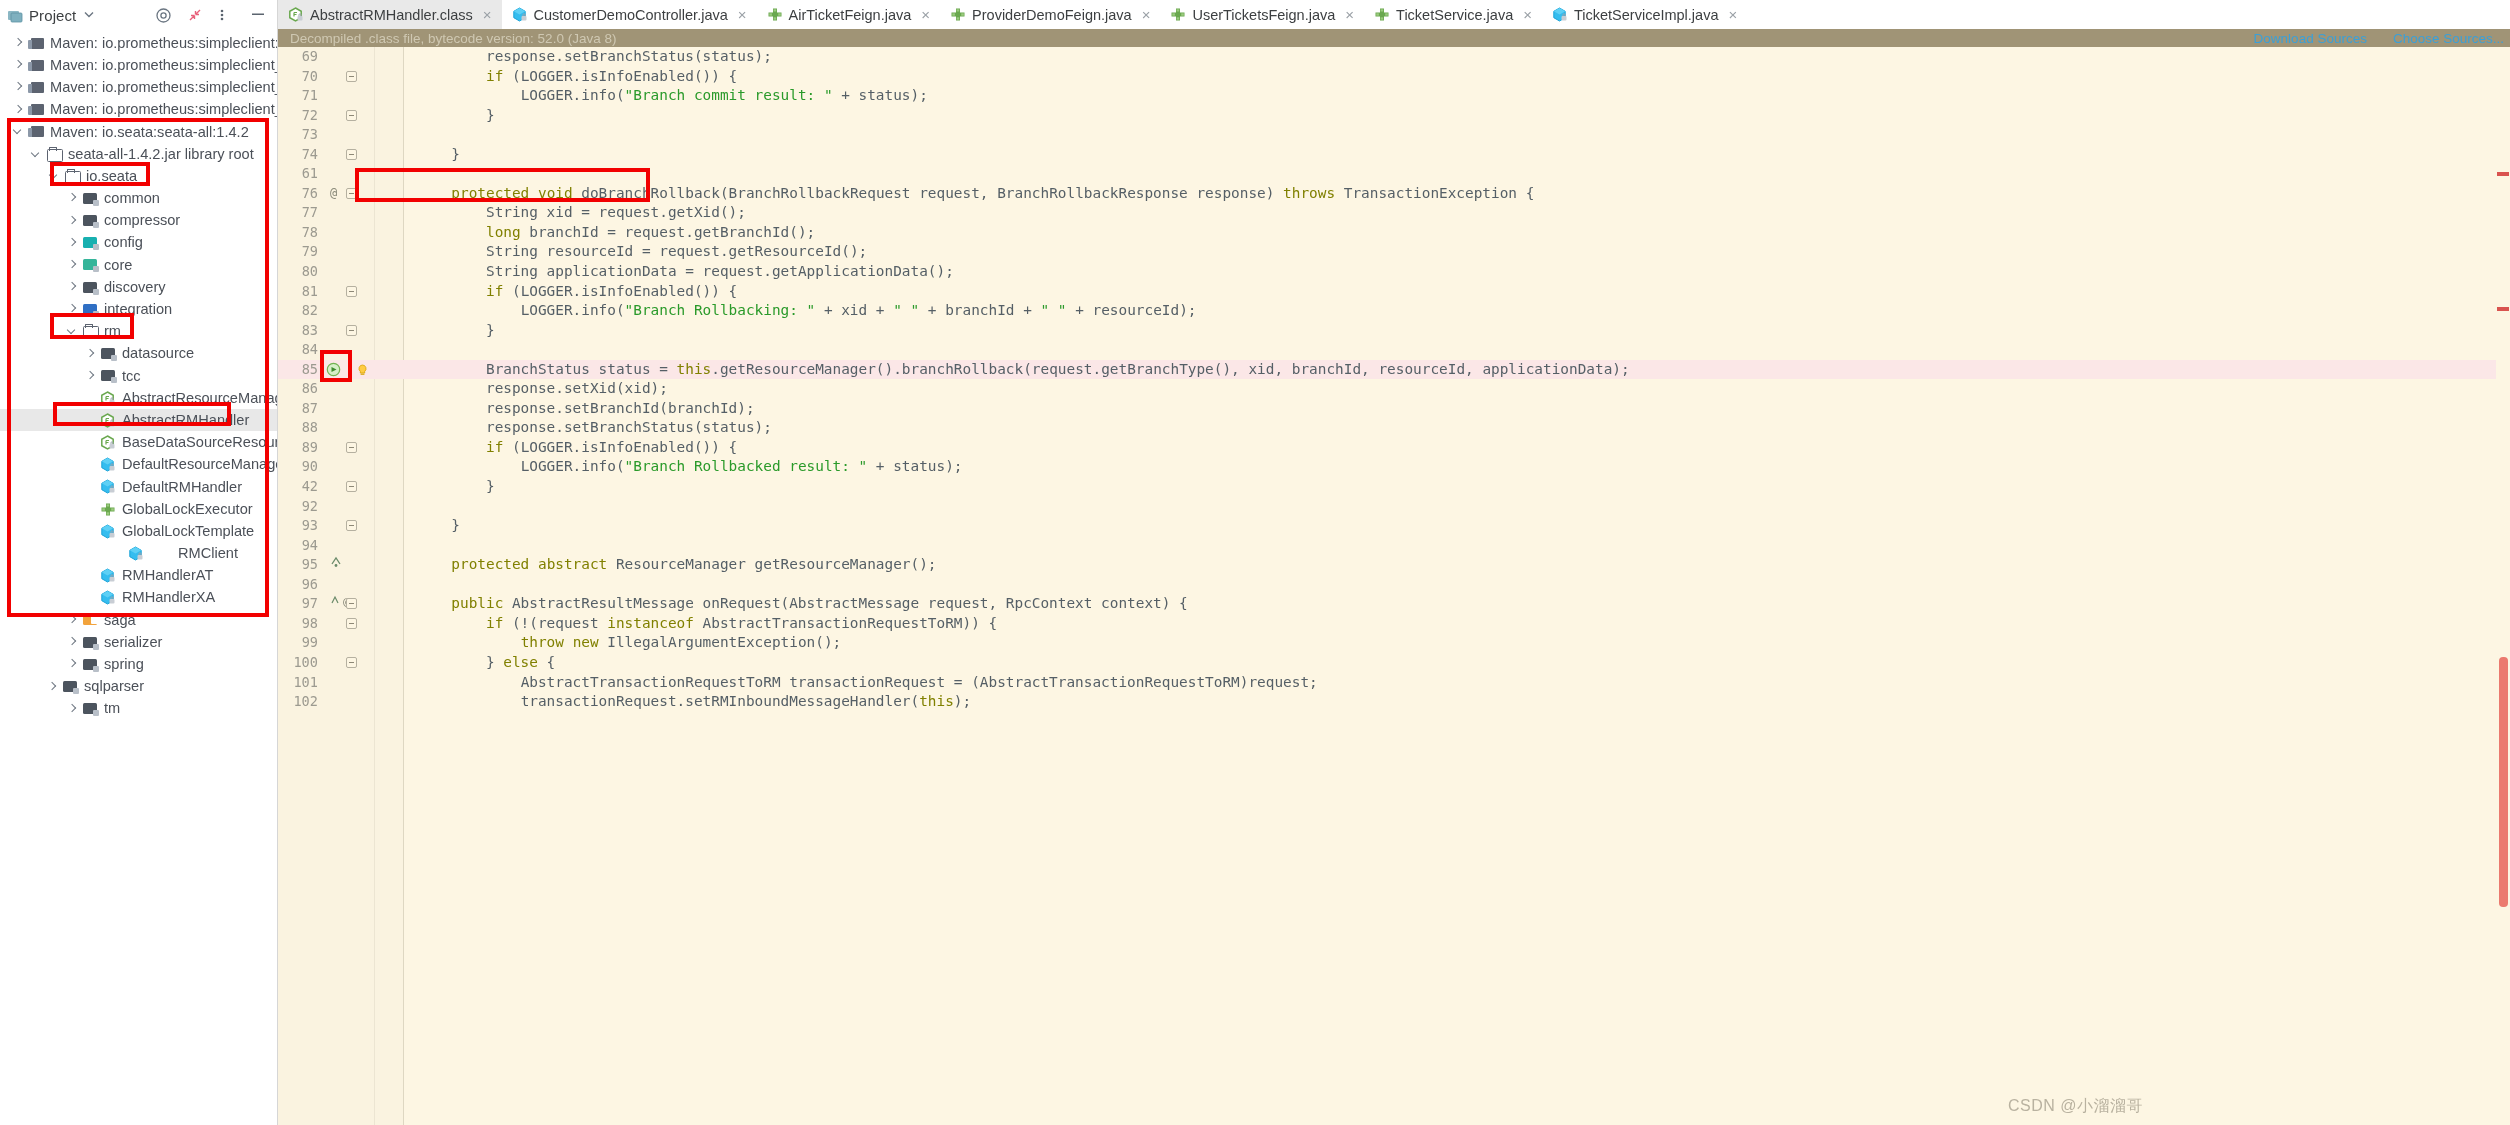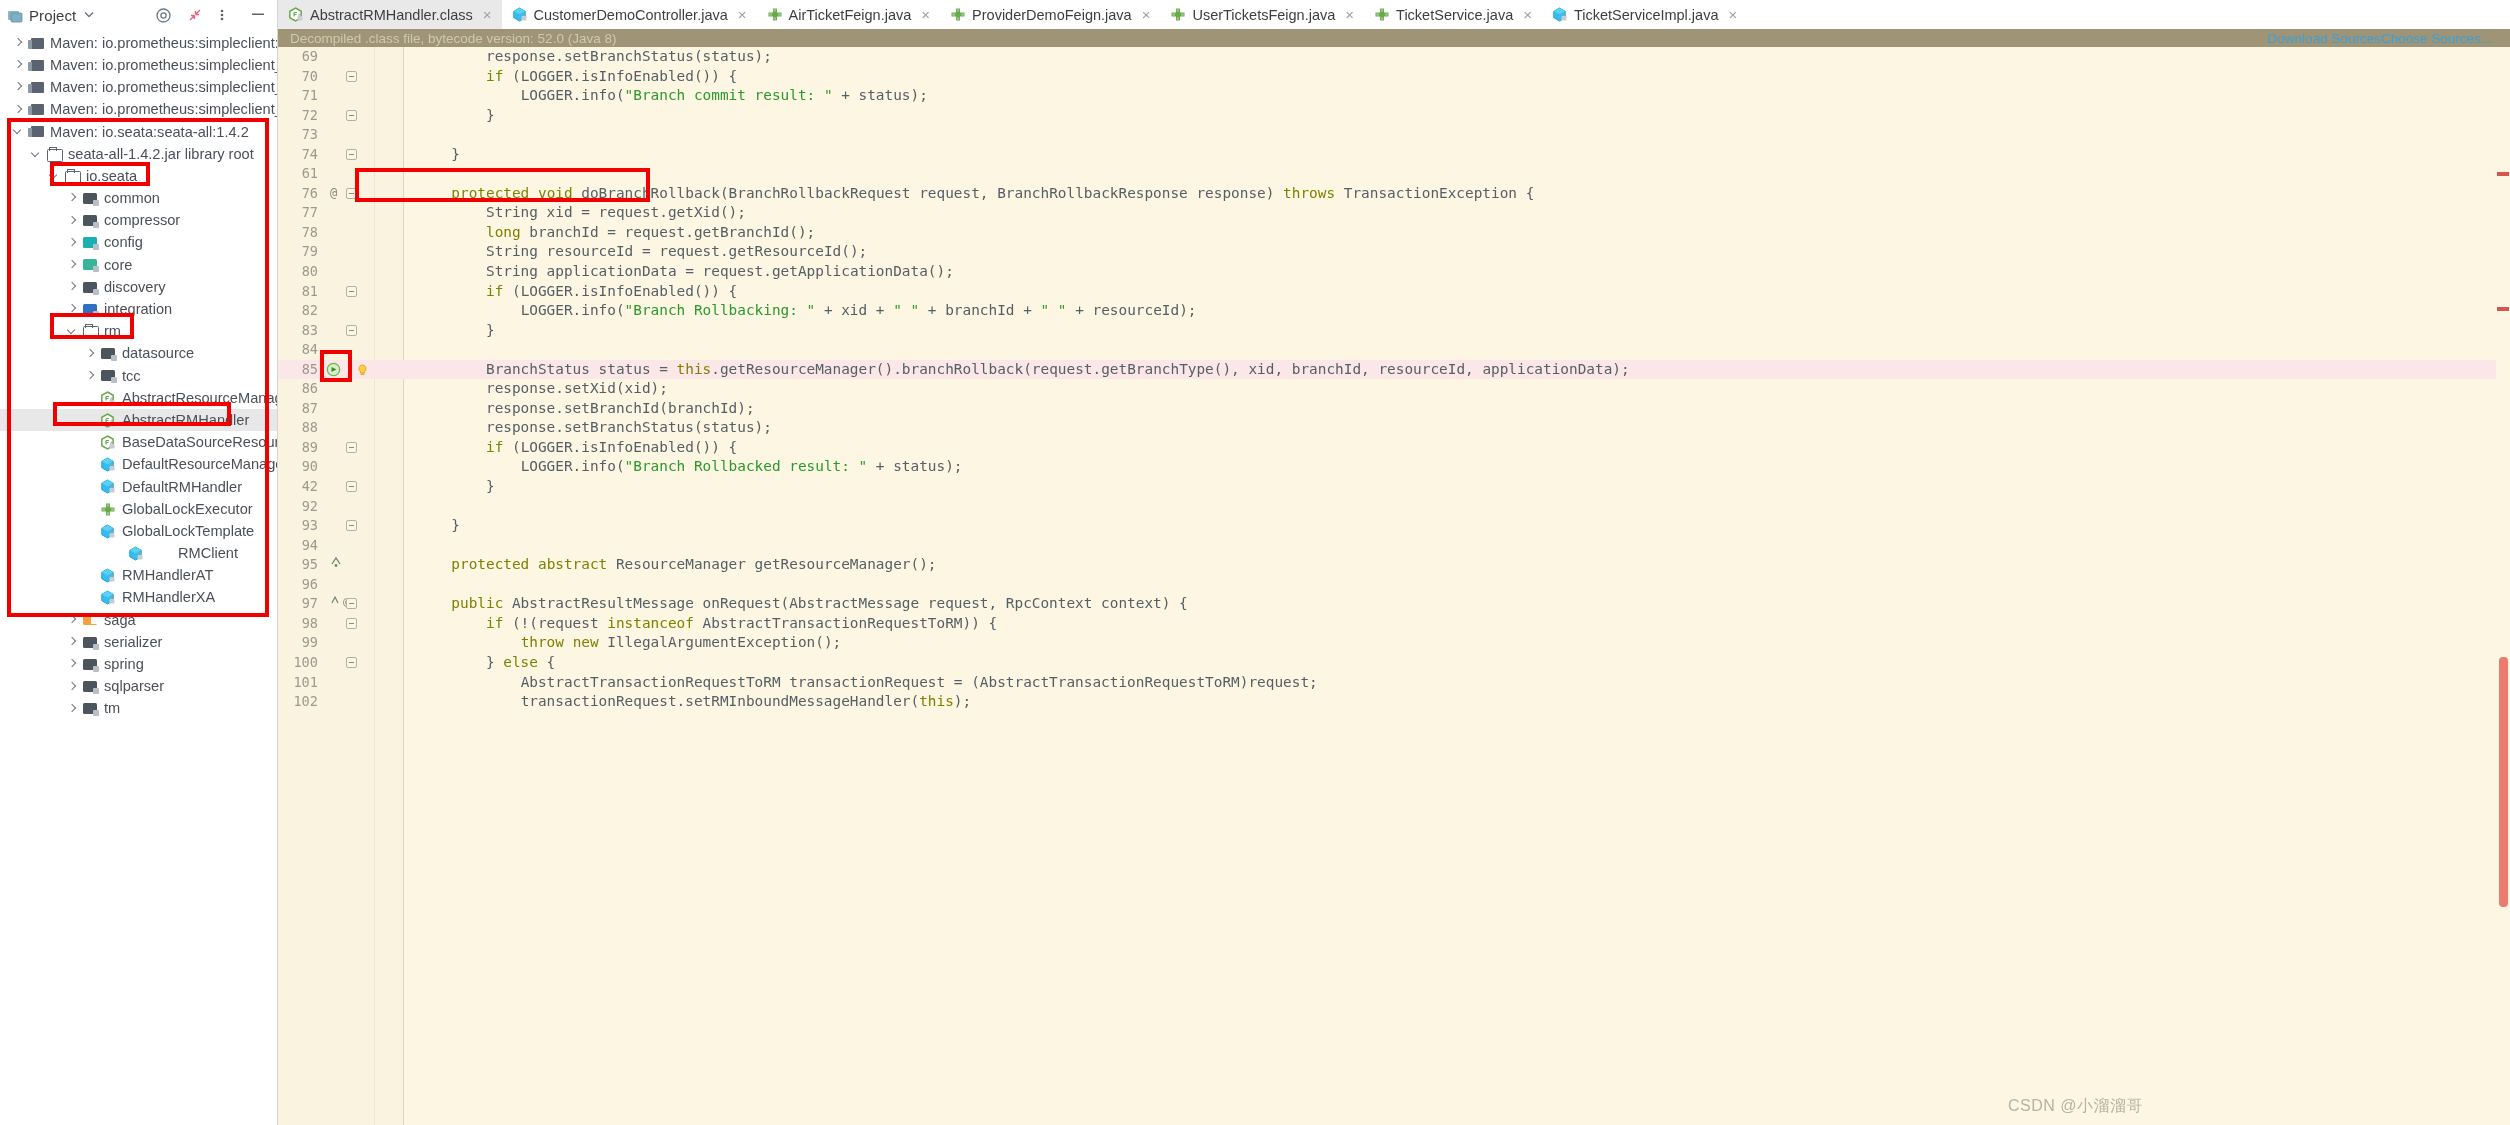--- a/index.html
+++ b/index.html
@@ -135,21 +135,21 @@
     content:""; position:absolute; left:0; right:0; bottom:-3px; height:3px; background:#00b0c8;
   }
   .tab .x { color:#9aa0a6; font-size: 15px; margin-left: 4px; }
   .tab-ico { width:16px;height:16px;flex:0 0 auto; }
 
   #notif {
     height: 18px; background: #a09476; color: #cfc8b2;
     display:flex; align-items:center; padding: 0 12px;
     font-size: 13.5px; position: relative;
   }
-  #notif .links { position:absolute; right: 18px; display:flex; }
+  #notif .links { position:absolute; right: 6px; display:flex; gap: 26px; }
   #notif .links span { color:#3aa0d8; cursor:pointer; }
 
   #codearea {
     position:absolute; left:0; top:47px; right:0; bottom:0;
     background:#fdf6e3; overflow:hidden;
   }
   #gutter {
     position:absolute; left:0; top:0; width:96px; height:100%;
     background:#faf3e0;
   }
@@ -444,21 +444,21 @@
         <div class="row" style="padding-left: 66px;">
           <span class="arrow"></span>
           <span class="ico f-gray"></span>
           <span class="lbl">serializer</span>
         </div>
         <div class="row" style="padding-left: 66px;">
           <span class="arrow"></span>
           <span class="ico f-gray"></span>
           <span class="lbl">spring</span>
         </div>
-        <div class="row" style="padding-left: 66px; text-align: right;">
+        <div class="row" style="padding-left: 46px; text-align: right;">
           <span class="arrow"></span>
           <span class="ico f-gray"></span>
           <span class="lbl">sqlparser</span>
         </div>
         <div class="row" style="padding-left: 66px;">
           <span class="arrow"></span>
           <span class="ico f-gray"></span>
           <span class="lbl">tm</span>
         </div>
       </div>

